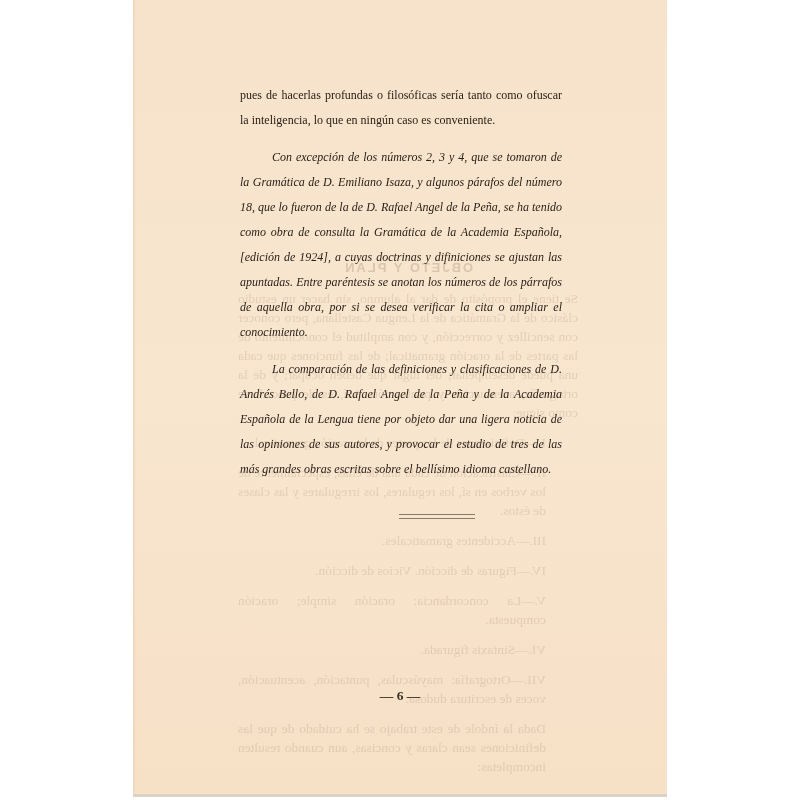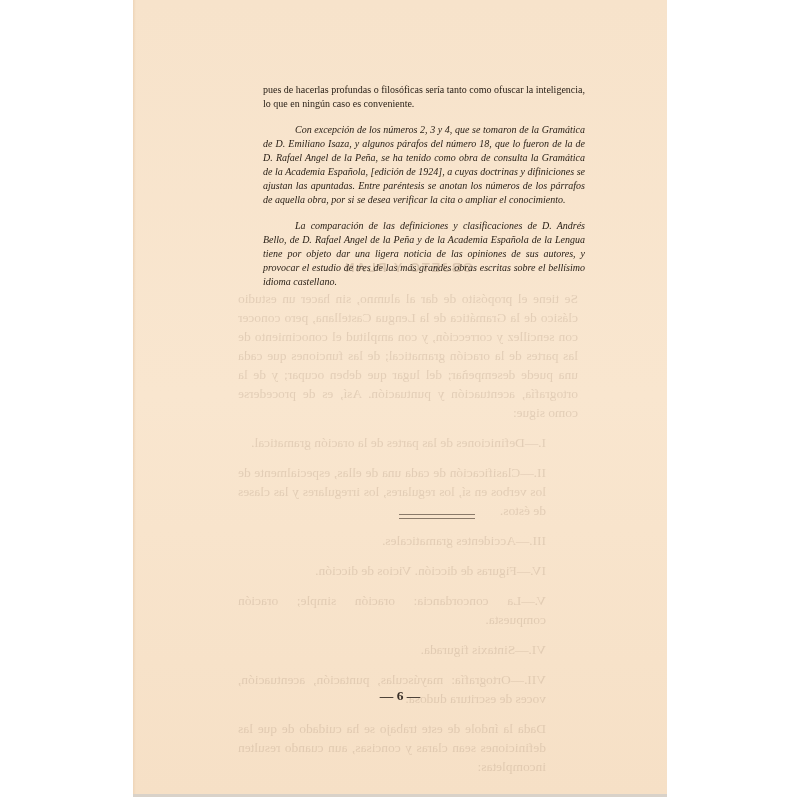--- a/index.html
+++ b/index.html
@@ -23,25 +23,25 @@
     }
     .page::before {
       content: "";
       position: absolute;
       left: 0; top: 0; bottom: 0;
       width: 3px;
       background: linear-gradient(90deg, #eed5b8, rgba(248,228,204,0));
     }
     .text-block {
       position: absolute;
-      left: 130px;
+      left: 107px;
       width: 322px;
       font-family: "Liberation Serif", serif;
-      font-size: 10px;
-      line-height: 14px;
+      font-size: 12px;
+      line-height: 25px;
       color: #2a2118;
       text-align: justify;
     }
     .text-block p {
       margin: 0 0 12px 0;
       text-indent: 0;
     }
     .text-block p.indent {
       text-indent: 32px;
       font-style: italic;

